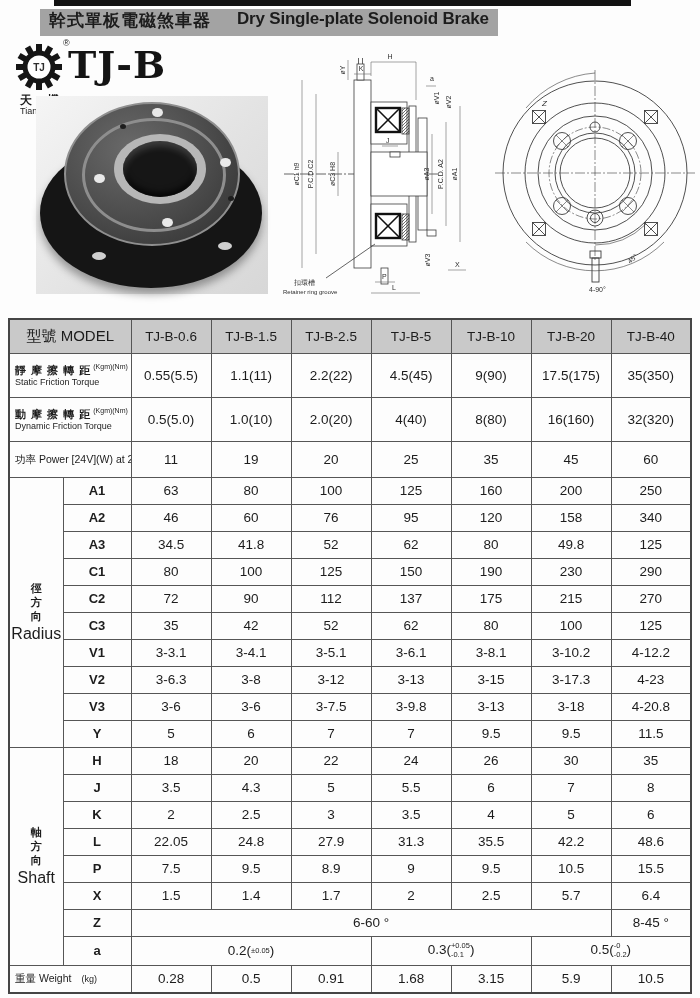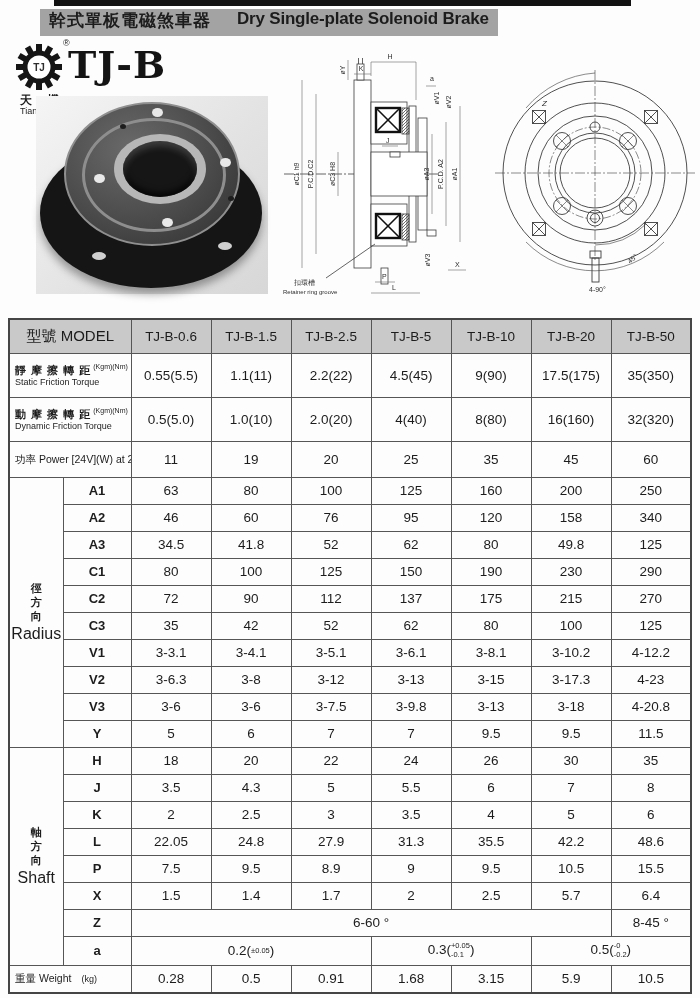--- a/index.html
+++ b/index.html
@@ -261,21 +261,21 @@
     </colgroup>
     <tbody id="spec-tbody">
         <tr class="r-head">
           <th class="lbl-head" colspan="2">型號 MODEL</th>
           <th>TJ-B-0.6</th>
           <th>TJ-B-1.5</th>
           <th>TJ-B-2.5</th>
           <th>TJ-B-5</th>
           <th>TJ-B-10</th>
           <th>TJ-B-20</th>
-          <th>TJ-B-50</th>
+          <th>TJ-B-40</th>
         </tr>
         <tr class="r-torque">
           <td class="lbl" colspan="2">
             <div class="lbl-zh"><span>靜 摩 擦 轉 距</span><span class="unit">(Kgm)(Nm)</span></div>
             <div class="lbl-en">Static Friction Torque</div>
           </td>
           <td class="val">0.55(5.5)</td>
           <td class="val">1.1(11)</td>
           <td class="val">2.2(22)</td>
           <td class="val">4.5(45)</td>

